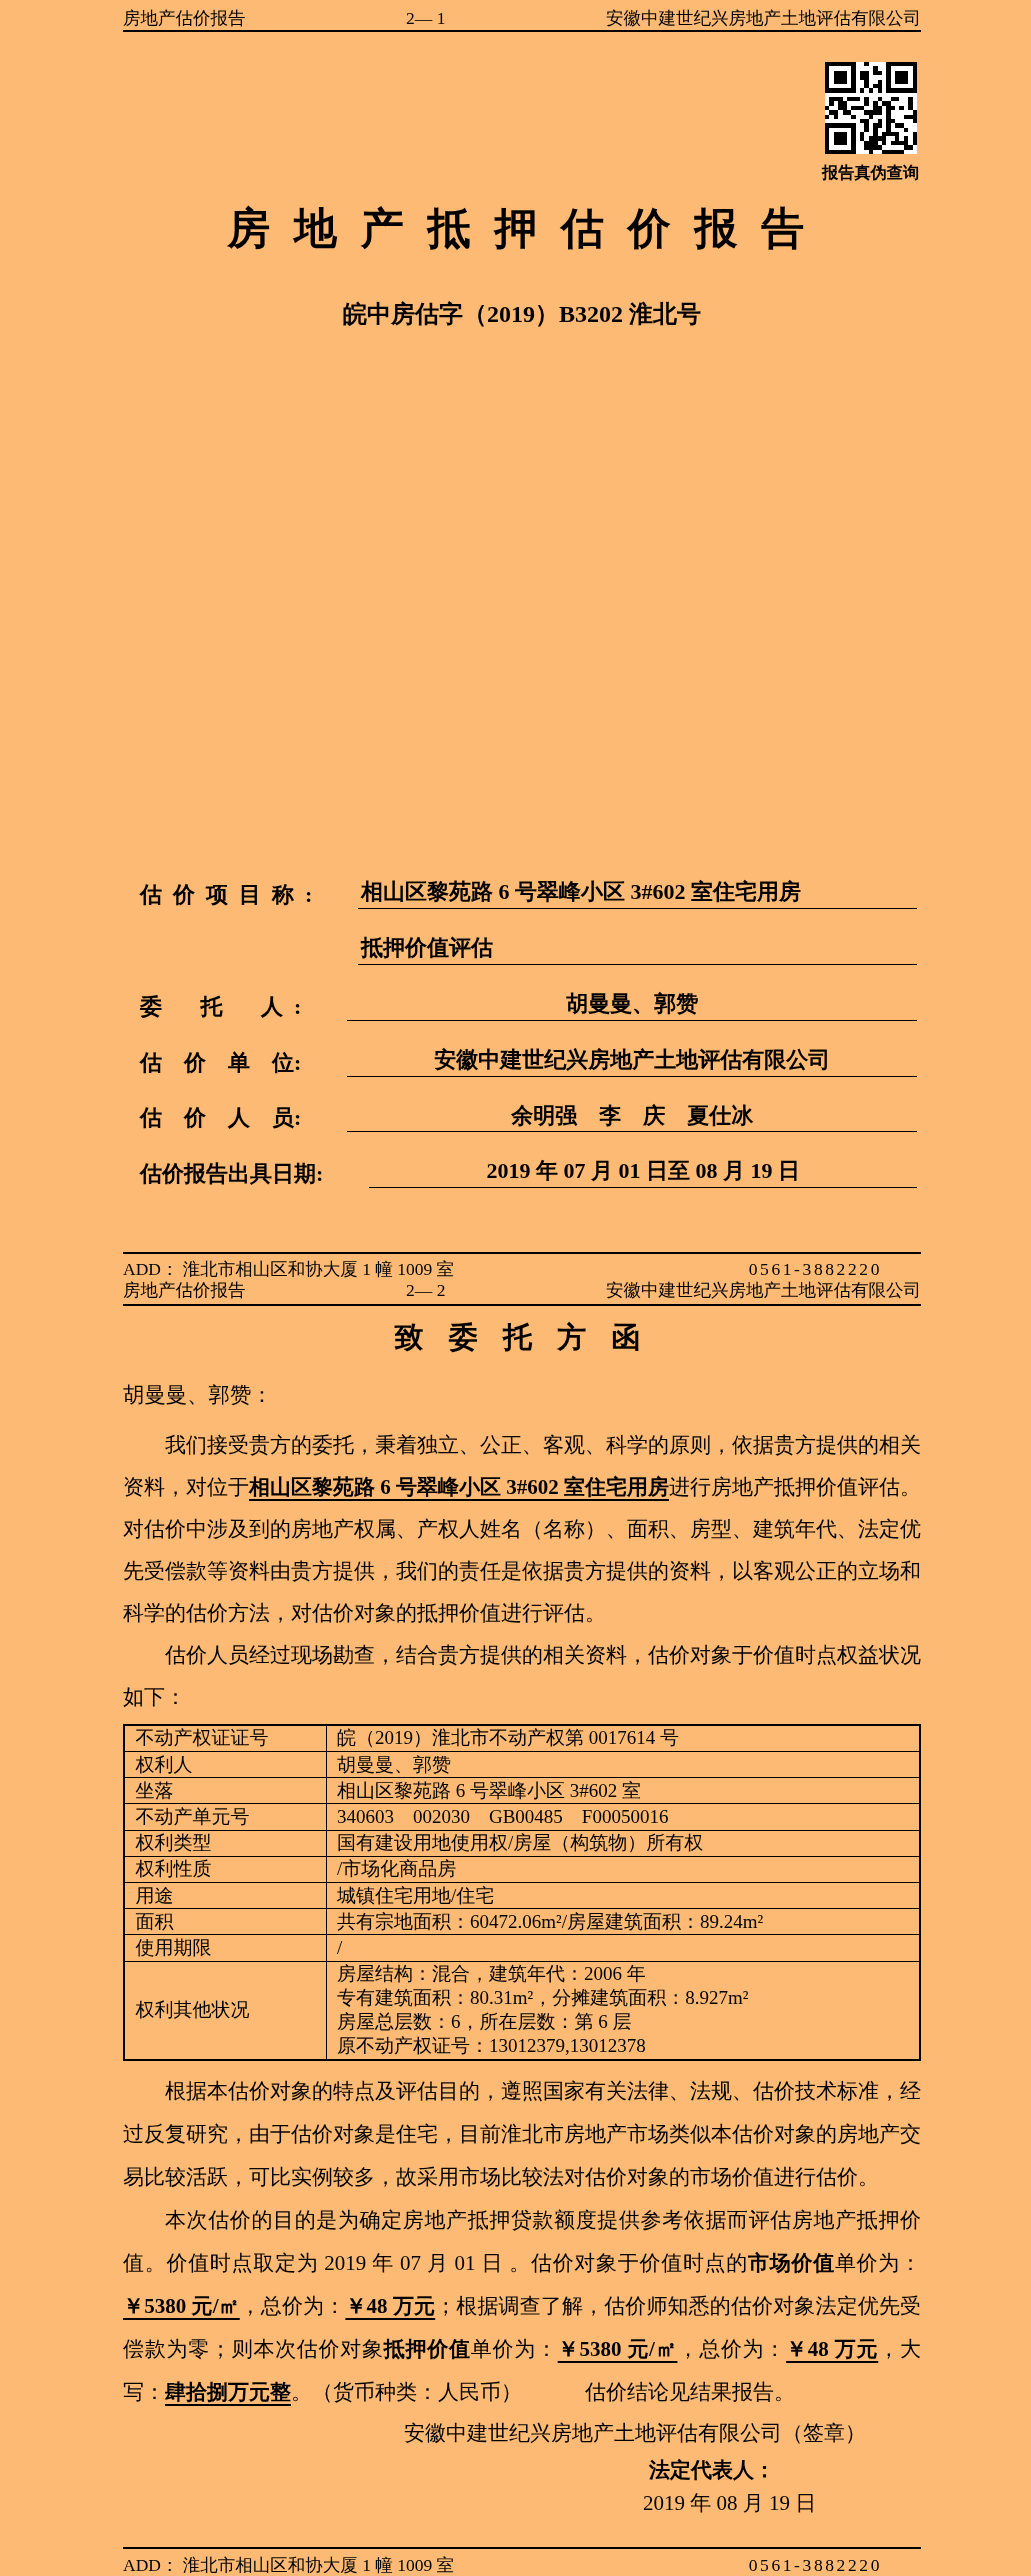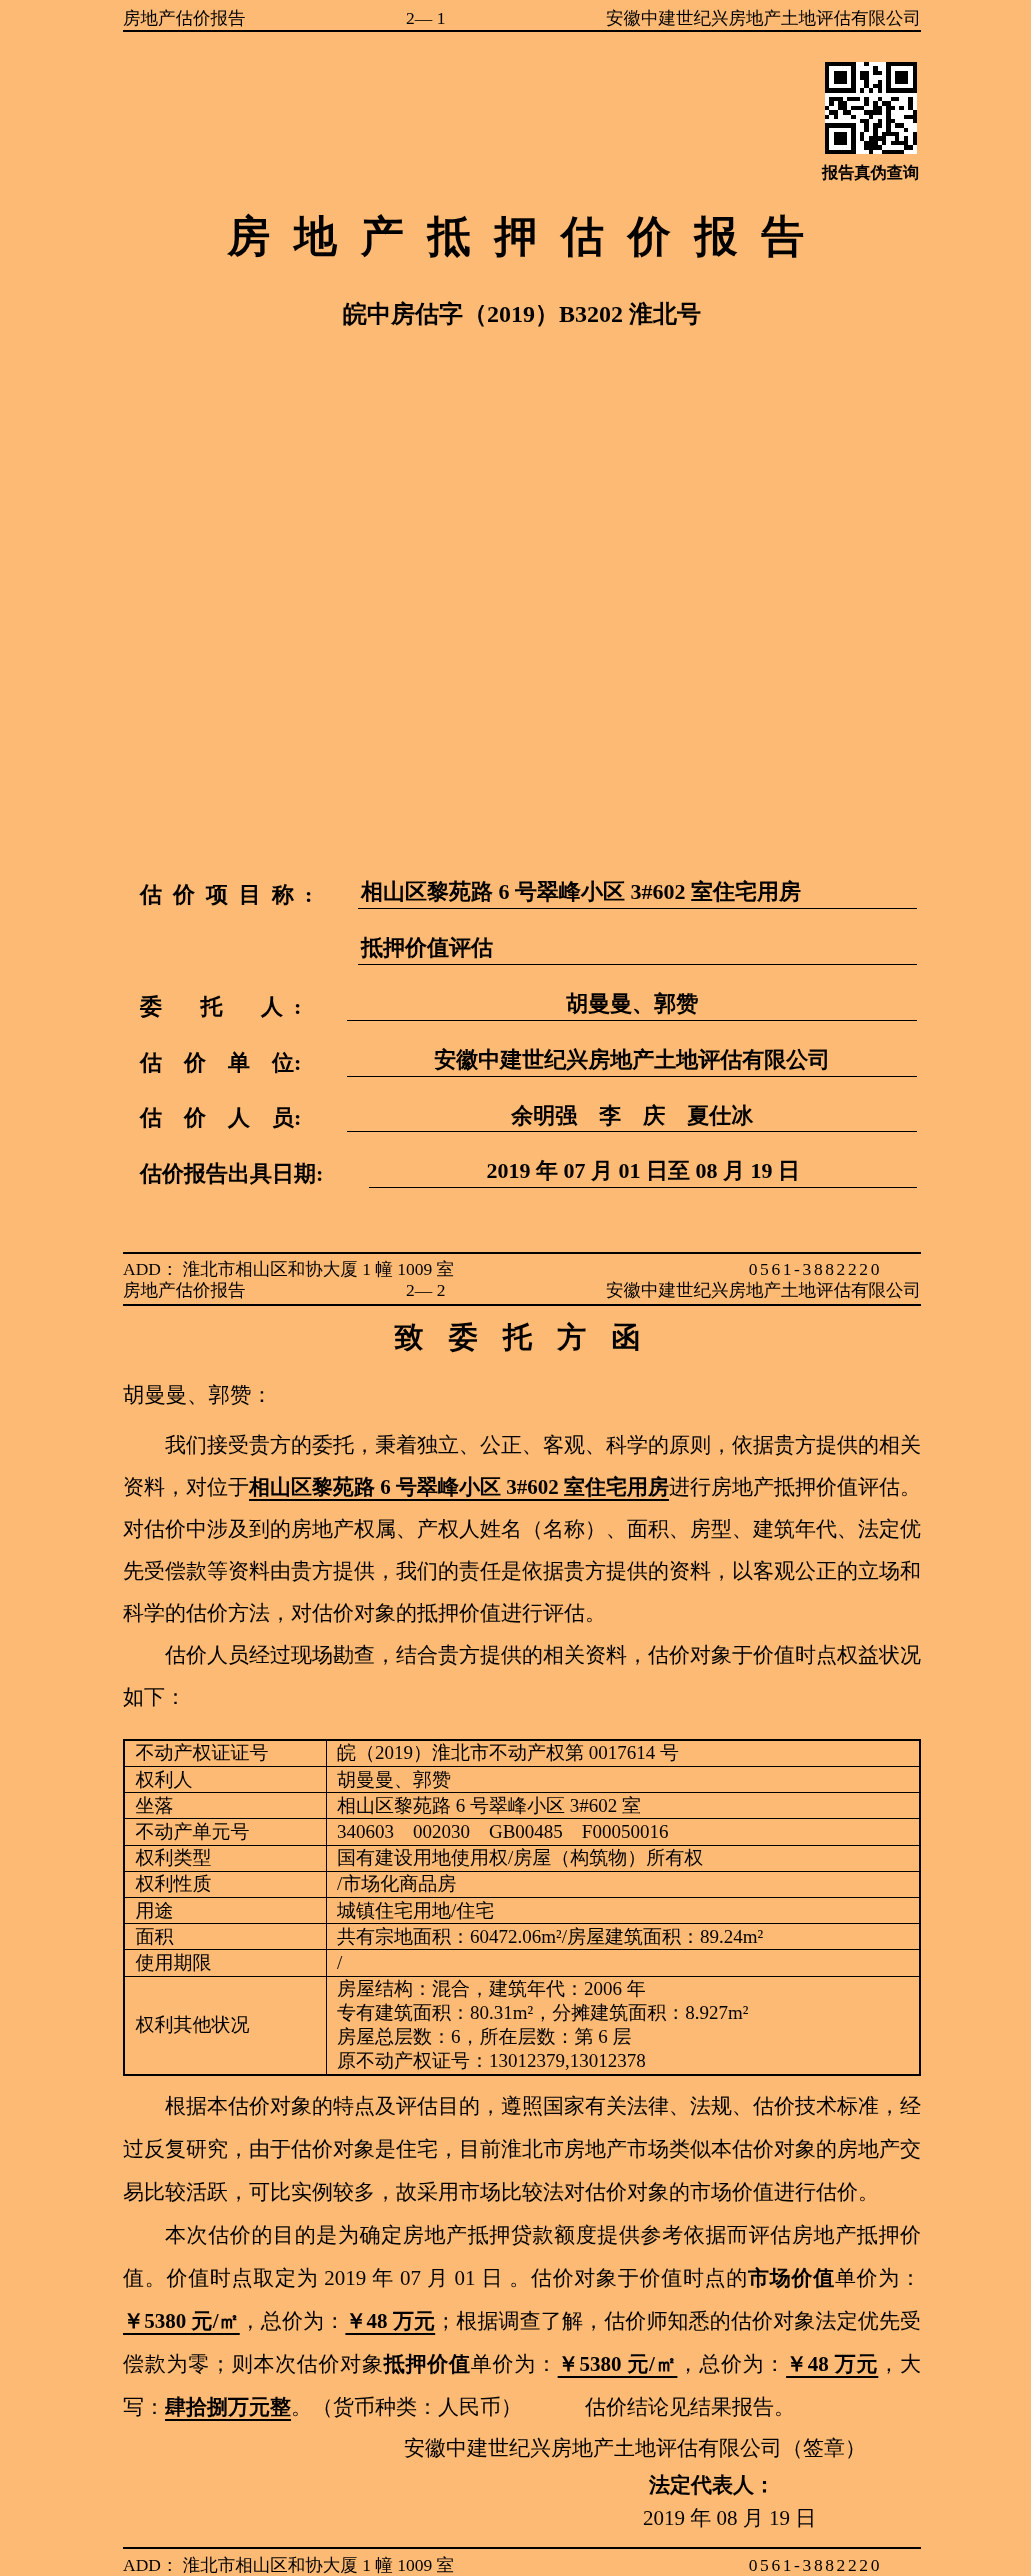--- a/index.html
+++ b/index.html
@@ -21,21 +21,21 @@
     display:flex;justify-content:space-between;align-items:flex-start;
     font-size:17.5px;line-height:22px;
   }
   .phone{letter-spacing:2.6px;padding-right:39px;}
   
   .p1-header{position:absolute;top:6.5px;left:123px;right:110px;padding-bottom:1.3px;border-bottom:2.6px solid #000;}
   .qr-block{position:absolute;top:62px;right:112px;width:97px;text-align:center;}
   .qr-box{width:92px;height:92px;margin:0 auto;}
   .qr-caption{font-size:16.2px;font-weight:bold;margin-top:7.8px;white-space:nowrap;}
   .main-title{
-    position:absolute;top:208px;left:78px;right:71px;
+    position:absolute;top:200px;left:78px;right:71px;
     text-align:center;font-size:43px;font-weight:bold;letter-spacing:6.5px;white-space:nowrap;
   }
   .doc-number{
     position:absolute;top:298px;left:123px;right:110px;
     text-align:center;font-size:24px;font-weight:bold;
   }
   .fields{position:absolute;top:877px;left:140px;right:114px;font-weight:bold;}
   .field-row{display:flex;align-items:flex-end;margin-bottom:24px;gap:46px;}
   .f-label{font-size:22px;line-height:29px;white-space:pre;flex:none;}
   .f-label.spacer{visibility:hidden;}
@@ -52,21 +52,21 @@
     margin-top:13px;text-align:center;
     font-size:29px;font-weight:bold;letter-spacing:9px;line-height:36px;white-space:nowrap;
   }
   .salutation{margin-top:26px;font-size:21.4px;line-height:29px;}
   .para{font-size:21px;line-height:42px;text-align:justify;text-indent:2em;margin:0;}
   .para.first{margin-top:14.3px;}
   .para.loose{line-height:43px;}
   .bu{font-weight:bold;text-decoration:underline;text-decoration-thickness:1.9px;text-underline-offset:5.2px;}
   .b{font-weight:bold;}
   table.prop{
-    width:100%;margin-top:21px;border-collapse:collapse;
+    width:100%;margin-top:6px;border-collapse:collapse;
     font-size:19px;line-height:24px;
   }
   table.prop td{border:1.3px solid #000;padding:0.6px 5.2px 0.6px 10.4px;}
   table.prop{border:2.6px solid #000;}
   table.prop td.t-label{width:185px;}
   .sig-company{margin-top:5.2px;font-size:21px;line-height:29px;text-align:right;padding-right:55px;}
   .sig-rep{margin-top:7.8px;font-size:21px;line-height:29px;font-weight:bold;margin-left:526px;}
   .sig-date{margin-top:5.2px;font-size:21px;line-height:26px;margin-left:520px;}
   .p2-footer{position:absolute;left:0;right:0;bottom:0;border-top:2.6px solid #000;padding-top:5.2px;}
 </style>

